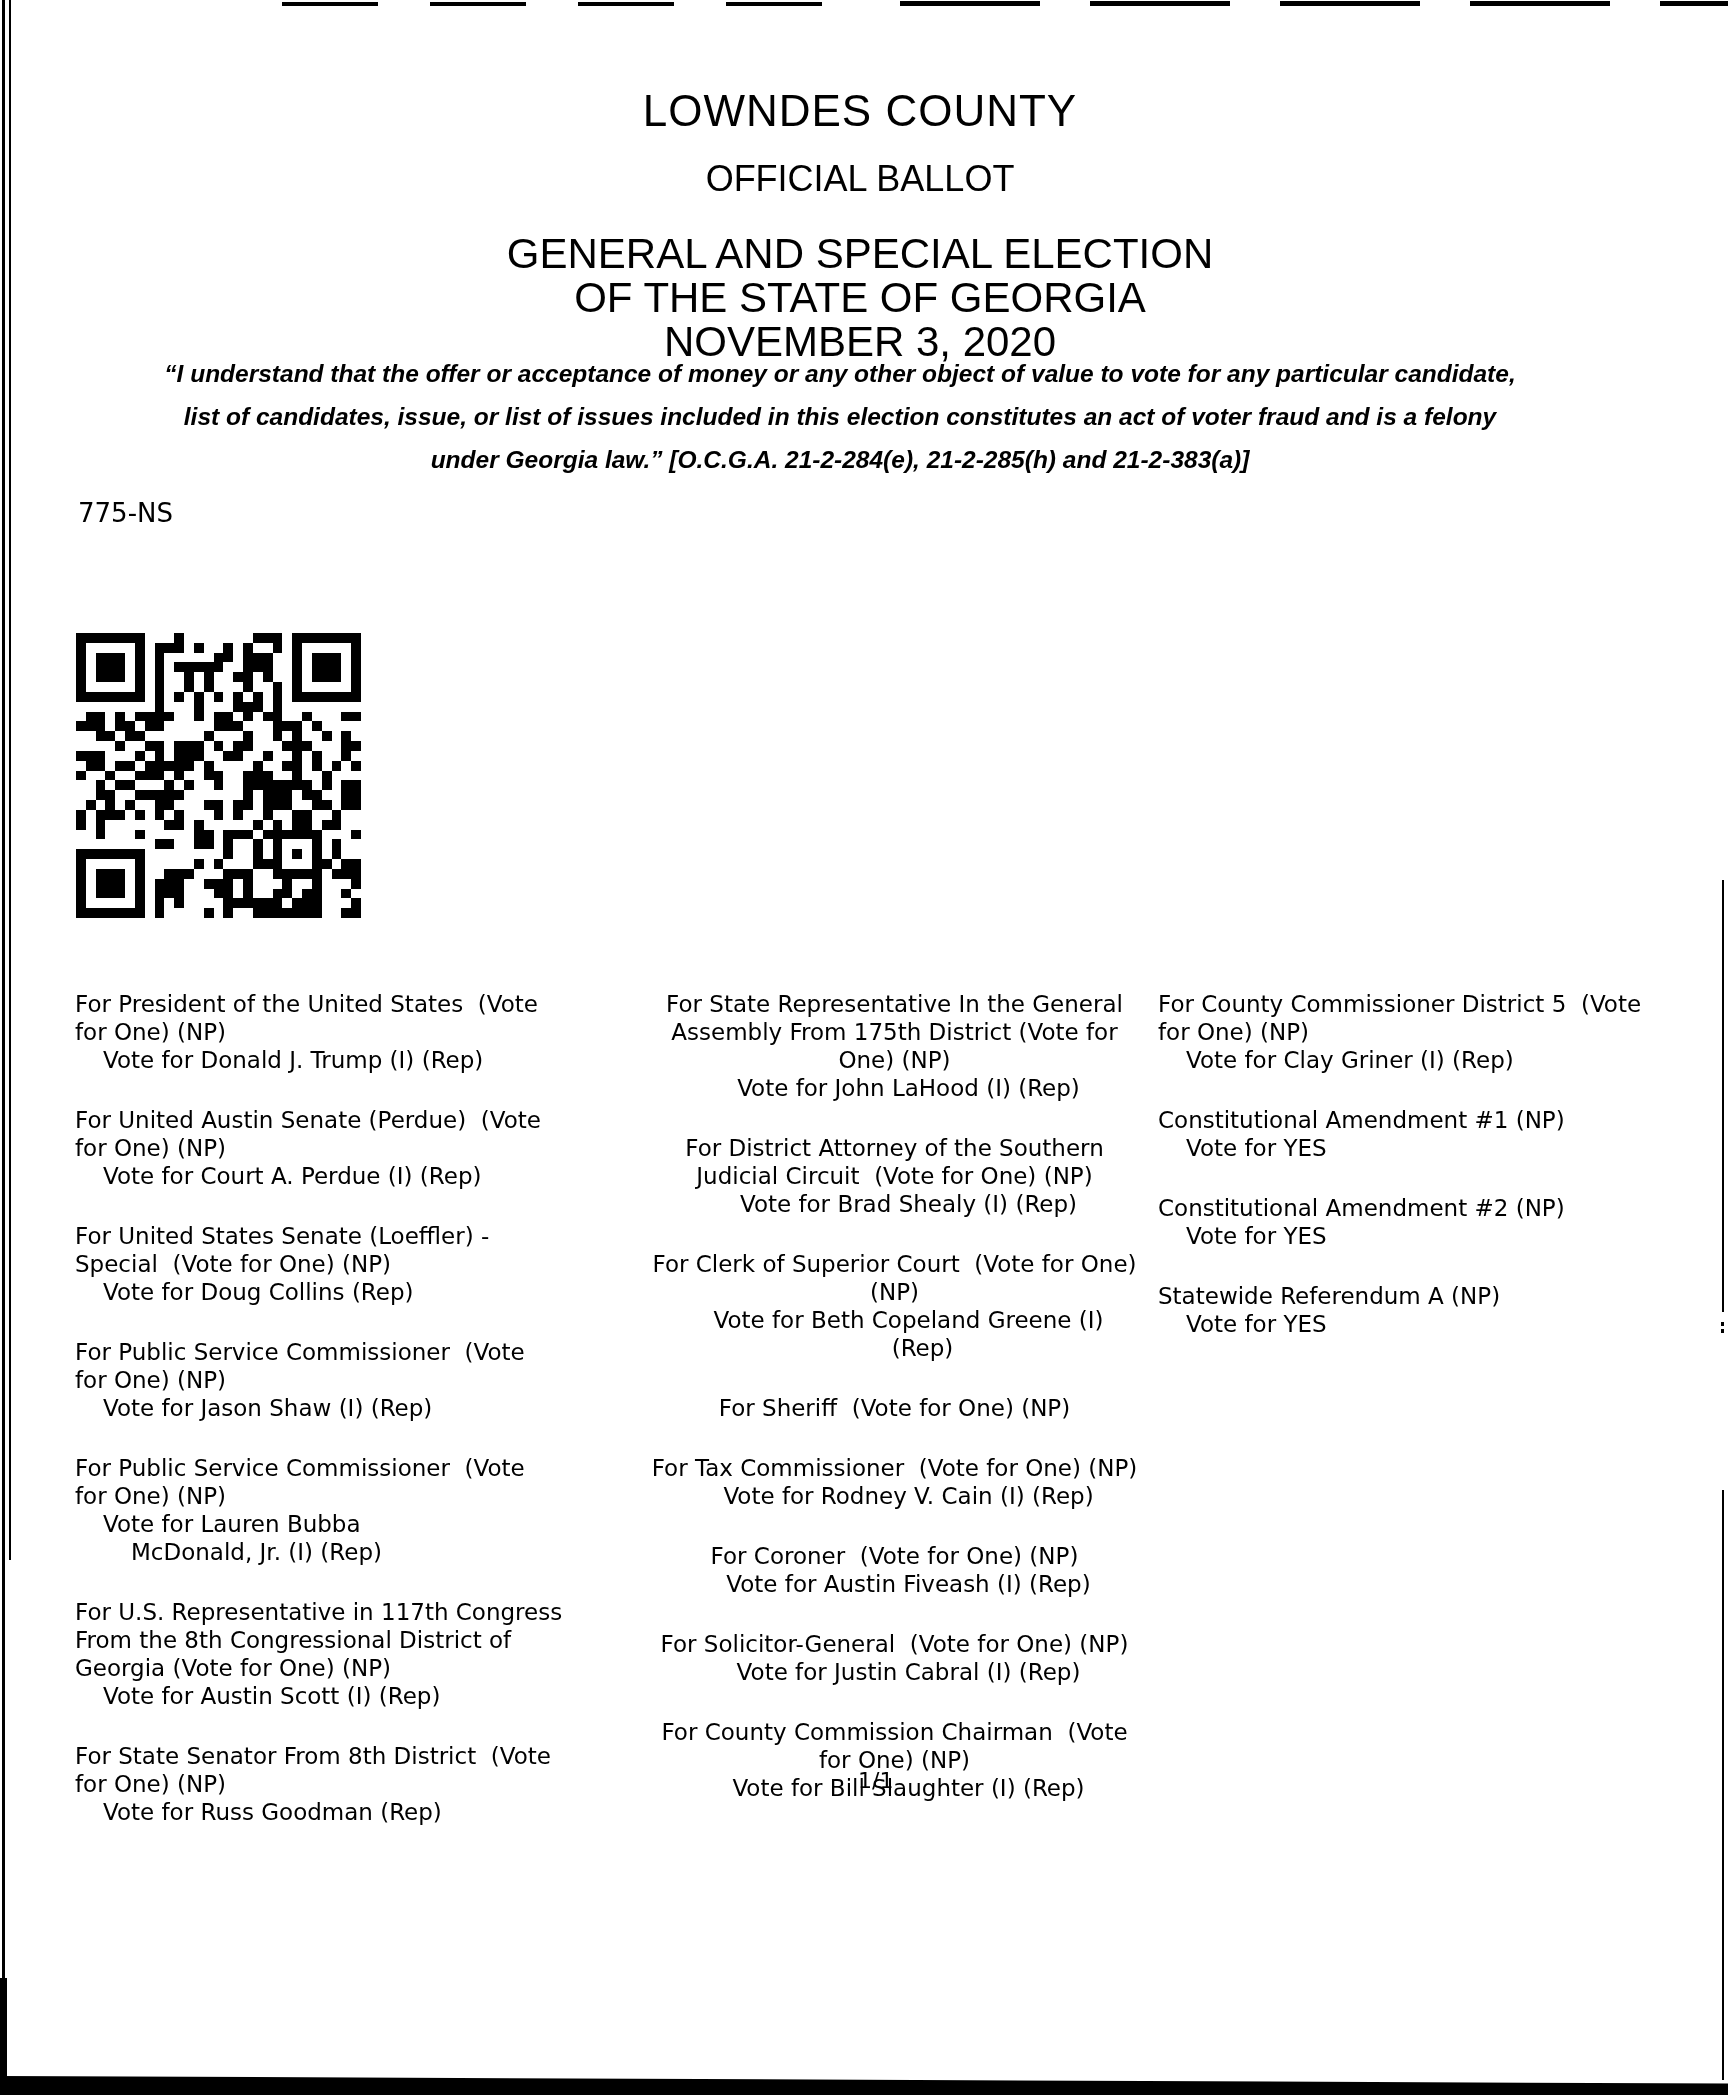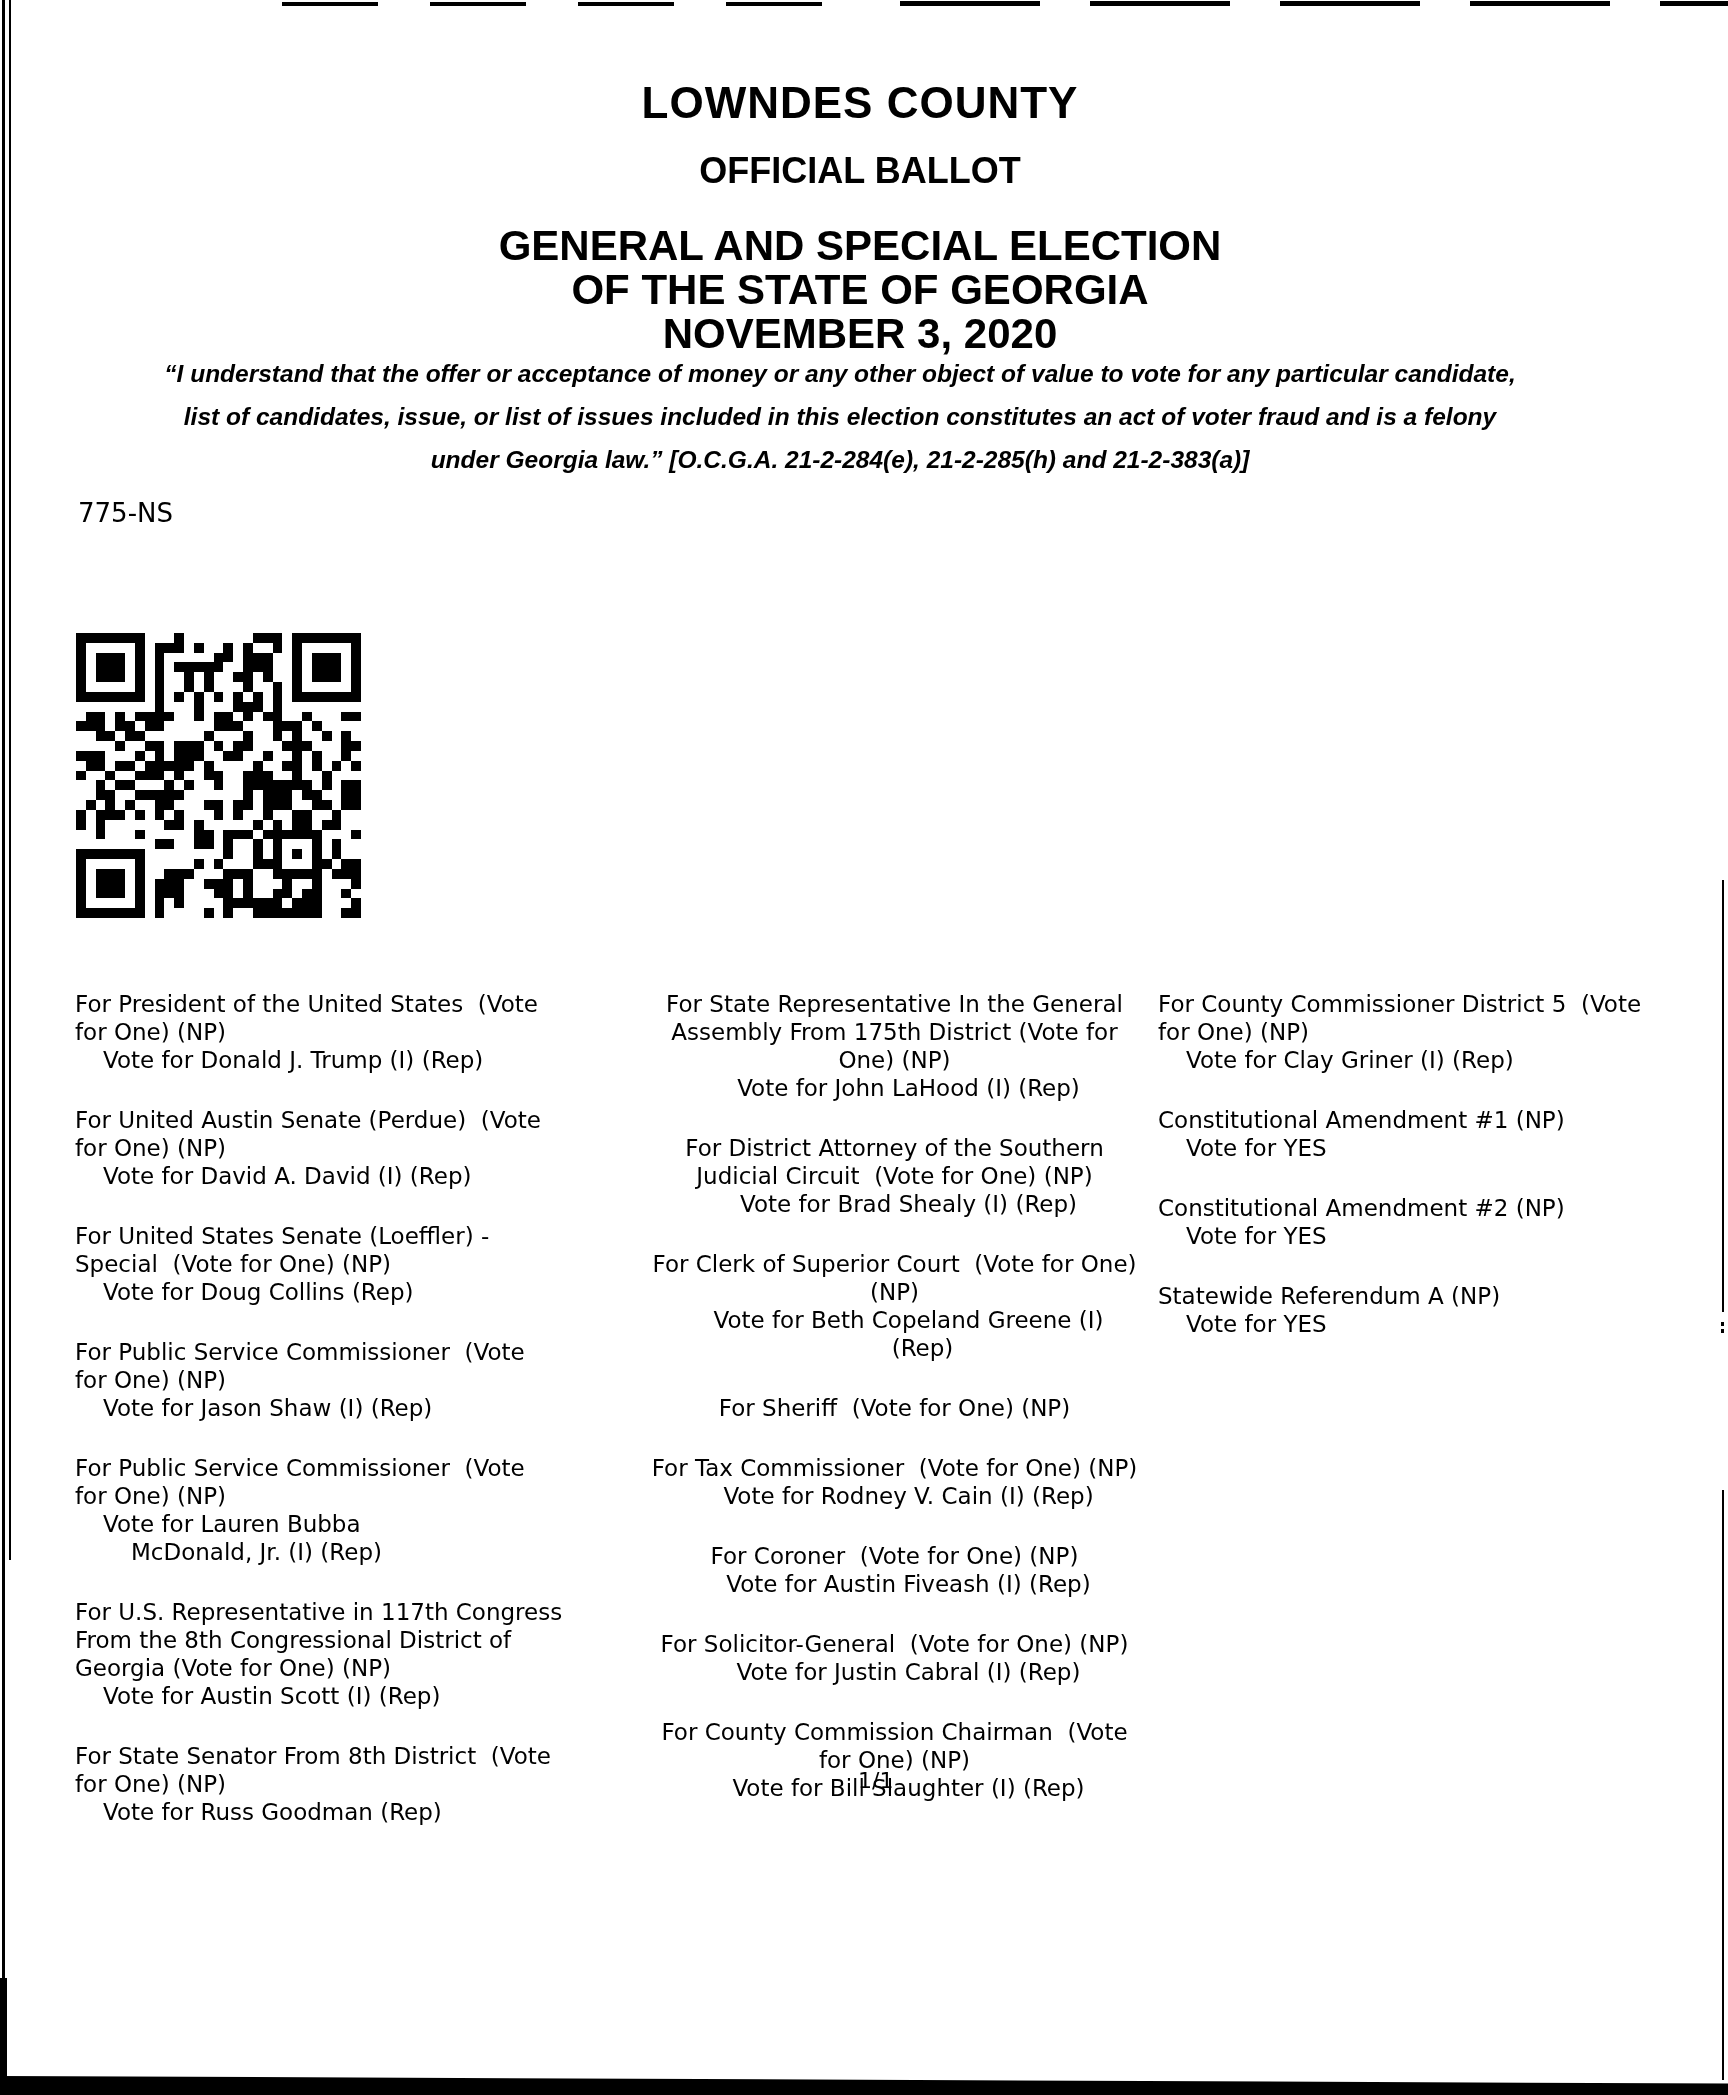--- a/index.html
+++ b/index.html
@@ -5,22 +5,22 @@
   html,body{margin:0;padding:0;background:#e8e8e8;}
   #page{
     position:relative;
     width:1728px;height:2095px;
     background:#ffffff;
     overflow:hidden;
     font-family:"DejaVu Sans", sans-serif;
     color:#000;
   }
   
-  .header{position:absolute;left:40px;top:78px;width:1640px;text-align:center;
-          font-family:"Liberation Sans", sans-serif;font-weight:bold;}
+  .header{position:absolute;left:40px;top:86px;width:1640px;text-align:center;
+          font-family:"Liberation Sans", sans-serif;font-weight:normal;}
   .title-county{font-size:44px;letter-spacing:1px;}
   .title-ballot{font-size:36px;margin-top:22px;}
   .title-group{font-size:42px;line-height:44px;margin-top:32px;}
   
   .disclaimer{
     position:absolute;left:20px;top:352px;width:1640px;
     text-align:center;font-style:italic;font-weight:bold;
     font-size:24.5px;line-height:43px;white-space:pre-line;
     font-family:"Liberation Sans", sans-serif;
   }
@@ -90,21 +90,21 @@
 
   <div class="ballot-col" id="col1">
       <div class="contest">
         <div class="office">For President of the United States  (Vote
 for One) (NP)</div>
         <div class="selection">Vote for Donald J. Trump (I) (Rep)</div>
       </div>
       <div class="contest">
         <div class="office">For United Austin Senate (Perdue)  (Vote
 for One) (NP)</div>
-        <div class="selection">Vote for David A. David (I) (Rep)</div>
+        <div class="selection">Vote for Court A. Perdue (I) (Rep)</div>
       </div>
       <div class="contest">
         <div class="office">For United States Senate (Loeffler) -
 Special  (Vote for One) (NP)</div>
         <div class="selection">Vote for Doug Collins (Rep)</div>
       </div>
       <div class="contest">
         <div class="office">For Public Service Commissioner  (Vote
 for One) (NP)</div>
         <div class="selection">Vote for Jason Shaw (I) (Rep)</div>

